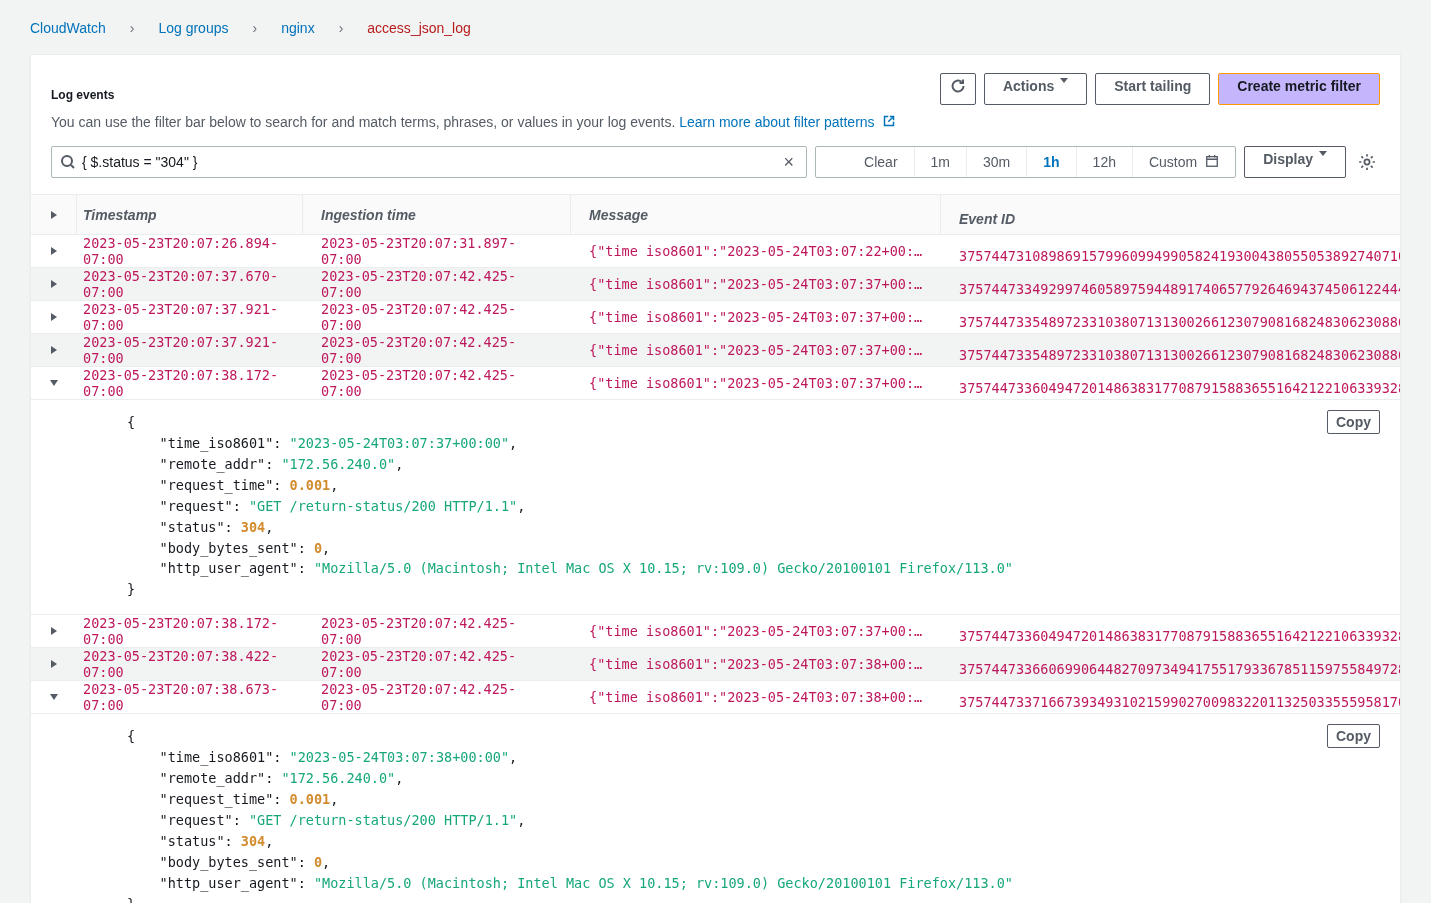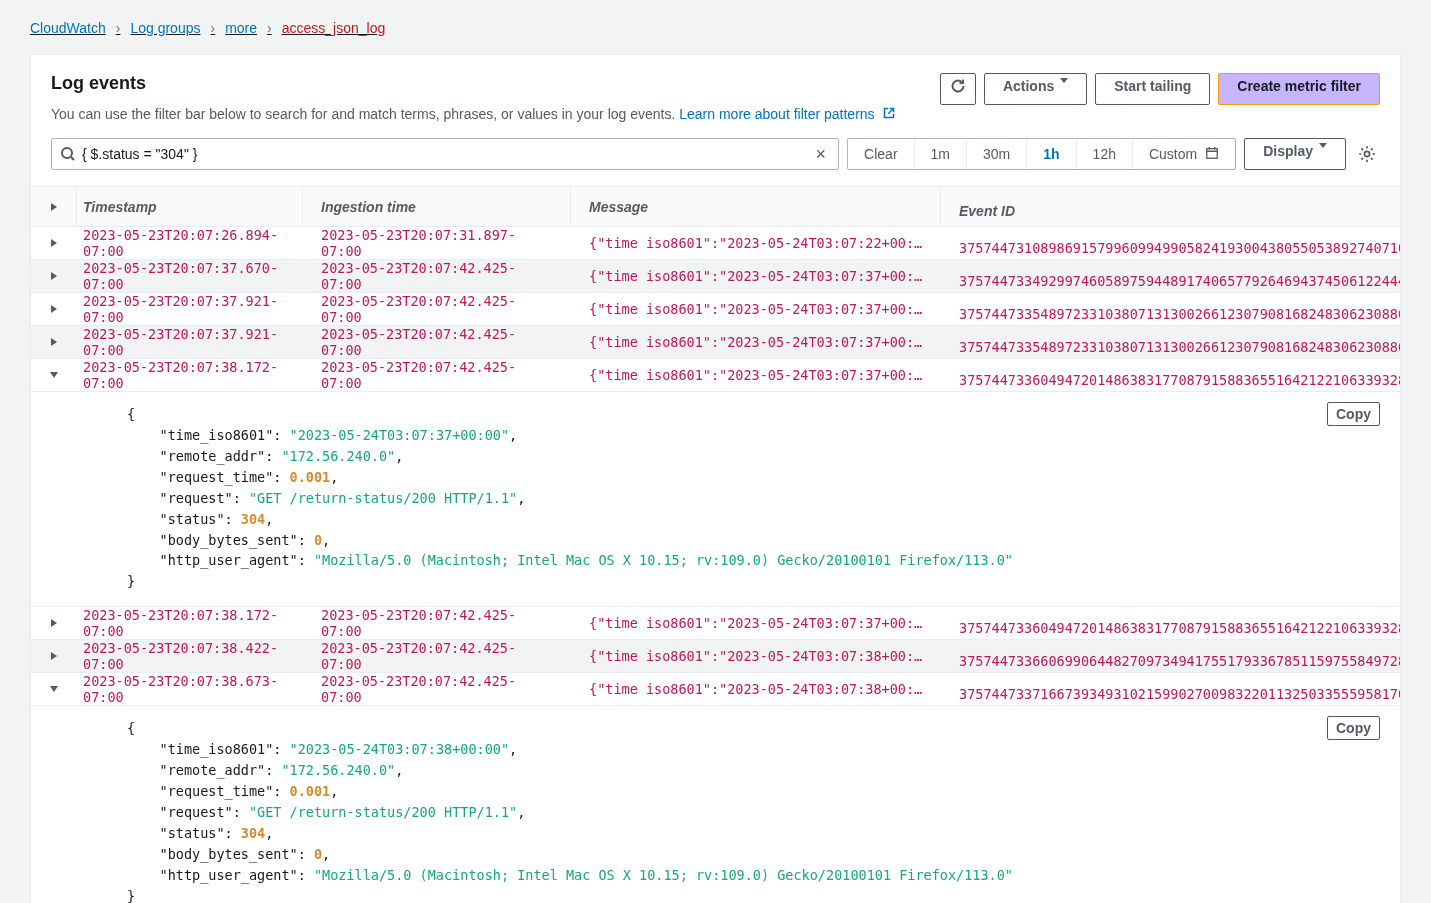--- a/index.html
+++ b/index.html
@@ -14,24 +14,23 @@
       background: #f2f3f3;
       padding: 20px 30px;
     }
     a {
       color: #0073bb;
       text-decoration: none;
     }
     .breadcrumb {
       display: flex;
       align-items: center;
-      gap: 10px;
+      gap: 24px;
       font-size: 14px;
       margin-bottom: 18px;
-      text-decoration: underline;
     }
     .breadcrumb .sep {
       color: #687078;
       font-size: 14px;
     }
     .breadcrumb .current {
       color: #b91c1c;
     }
     .panel {
       background: #fff;
@@ -39,23 +38,24 @@
       box-shadow: 0 1px 1px rgba(0,28,36,0.1);
     }
     .panel-header {
       padding: 18px 20px 16px 20px;
       display: flex;
       justify-content: space-between;
       align-items: flex-start;
       gap: 16px;
     }
     .panel-title {
-      font-size: 18px;
+      font-size: 12px;
       font-weight: 700;
       margin-bottom: 4px;
+      margin-top: 15px;
     }
     .panel-desc {
       font-size: 14px;
       color: #545b64;
       margin-top: 12px;
     }
     .link-ext {
       color: #0073bb;
       white-space: nowrap;
     }
@@ -135,20 +135,21 @@
       font-size: 18px;
       padding: 0 4px;
     }
     .time-group {
       display: flex;
       align-items: center;
       border: 1px solid #aab7b8;
       height: 32px;
       border-radius: 2px;
       overflow: hidden;
+      padding-left: 32px;
     }
     .time-opt {
       padding: 0 16px;
       height: 100%;
       display: flex;
       align-items: center;
       font-size: 14px;
       color: #545b64;
       cursor: pointer;
       border-left: 1px solid #eaeded;
@@ -291,21 +292,21 @@
     }
   </style>
 </head>
 <body>
 
 <nav class="breadcrumb">
   <a href="#">CloudWatch</a>
   <span class="sep">›</span>
   <a href="#">Log groups</a>
   <span class="sep">›</span>
-  <a href="#">more</a>
+  <a href="#">nginx</a>
   <span class="sep">›</span>
   <span class="current">access_json_log</span>
 </nav>
 
 <div class="panel">
 
   <div class="panel-header">
     <div>
       <div class="panel-title">Log events</div>
       <div class="panel-desc">

